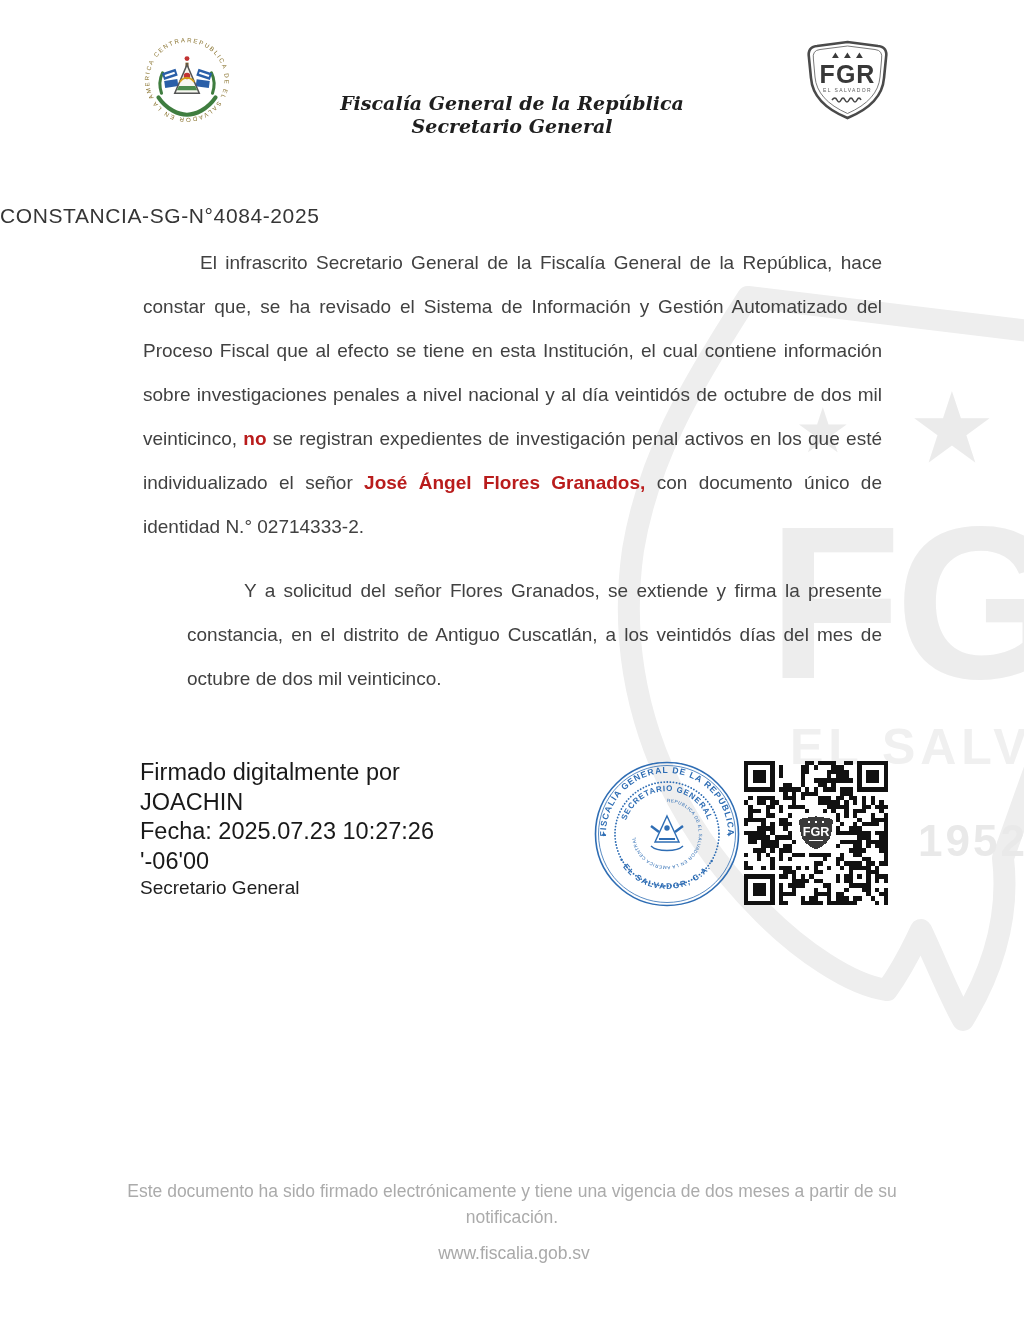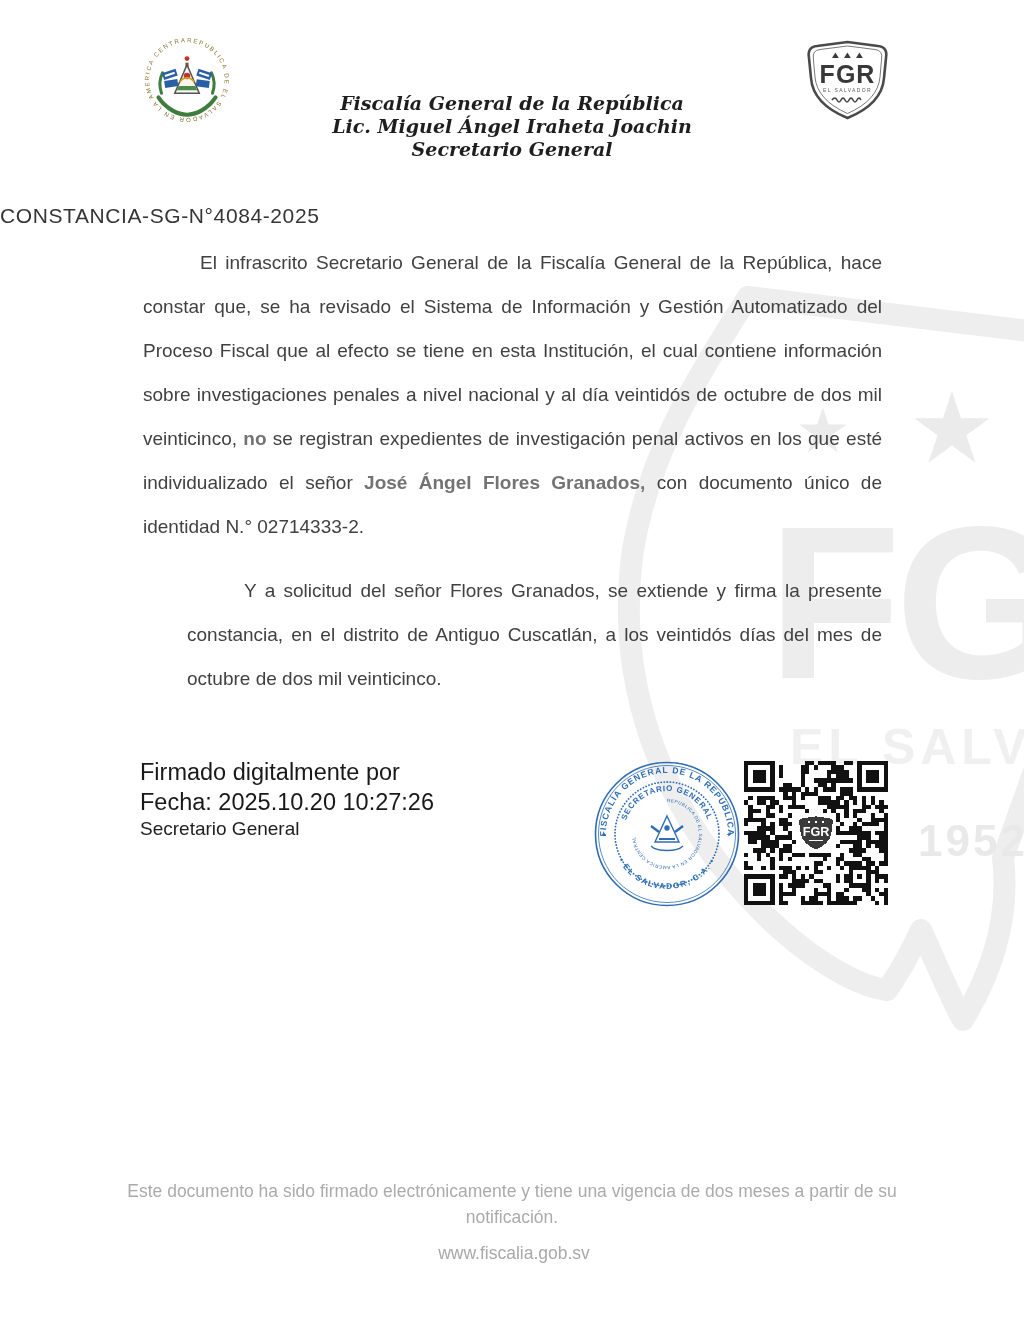--- a/index.html
+++ b/index.html
@@ -38,21 +38,21 @@
     font-size: 21px; letter-spacing: 0.6px; color: #353535;
   }
   
   .doc-body {
     position: absolute; left: 143px; right: 142px; top: 241px; z-index: 2;
     font-size: 19px; line-height: 44px; color: #414141;
     text-align: justify;
   }
   .doc-body p.p1 { text-indent: 57px; }
   .doc-body p.p2 { text-indent: 57px; margin-top: 20px; margin-left: 44px; }
-  .doc-body b { color: #737373; }
+  .doc-body b { color: #b91c1c; }
   
   .sig-text {
     position: absolute; left: 140px; top: 758px; width: 452px; z-index: 2;
     text-align: left; color: #191919;
     font-size: 23.5px; line-height: 29.5px;
   }
   .sig-text .sig-role { font-size: 19px; line-height: 24px; color: #1e1e1e; }
   .seal { position: absolute; left: 593px; top: 760px; width: 148px; height: 148px; z-index: 2; }
   .qr   { position: absolute; left: 744px; top: 761px; width: 144px; height: 144px; z-index: 2; }
   
@@ -108,21 +108,20 @@
 
     <polygon points="50,30 62,58 38,58" fill="#f7f7f0" stroke="#555" stroke-width="1.5"></polygon>
     <path d="M 40,55 L 60,55 L 58,51 L 42,51 Z" fill="#4c8b4c"></path>
     <circle cx="50" cy="41" r="3.2" fill="#c23333"></circle>
     <path d="M 43,47 A 8,8 0 0 1 57,47" fill="none" stroke="#d4a017" stroke-width="1.6"></path>
     <circle cx="50" cy="24" r="2.4" fill="#c23333"></circle>
   </svg>
 
   <div class="header-script">
     <div>Fiscalía General de la República</div>
-    <div>Lic. Miguel Ángel Iraheta Joachin</div>
     <div>Secretario General</div>
   </div>
 
   <svg class="fgr-badge" viewBox="0 0 97 84">
     <path d="M 48.5,4 L 79,8 Q 89,9 87,20 L 85,40 Q 83,66 48.5,80 Q 14,66 12,40 L 10,20 Q 8,9 18,8 Z" fill="#ffffff" stroke="#4a4a4a" stroke-width="2.6"></path>
     <path d="M 48.5,8 L 76,11.5 Q 84,12.4 82.6,21 L 81,39 Q 79,62 48.5,75.5 Q 18,62 16,39 L 14.4,21 Q 13,12.4 21,11.5 Z" fill="none" stroke="#6a6a6a" stroke-width="0.9"></path>
     <g fill="#3a3a3a">
       <polygon points="33,20 36.4,14.5 39.8,20"></polygon>
       <polygon points="45,20 48.4,14.5 51.8,20"></polygon>
       <polygon points="57,20 60.4,14.5 63.8,20"></polygon>
@@ -134,21 +133,23 @@
 
   <div class="reference">CONSTANCIA-SG-N°4084-2025</div>
 
   <div class="doc-body">
     <p class="p1"><span>El infrascrito Secretario General de la Fiscalía General de la República, hace constar que, se ha revisado el Sistema de Información y Gestión Automatizado del Proceso Fiscal que al efecto se tiene en esta Institución, el cual contiene información sobre investigaciones penales a nivel nacional y al día veintidós de octubre de dos mil veinticinco, </span><b>no</b><span> se registran expedientes de investigación penal activos en los que esté individualizado el señor </span><b>José Ángel Flores Granados,</b><span> con documento único de identidad N.° 02714333-2.</span></p>
     <p class="p2">Y a solicitud del señor Flores Granados, se extiende y firma la presente constancia, en el distrito de Antiguo Cuscatlán, a los veintidós días del mes de octubre de dos mil veinticinco.</p>
   </div>
 
   <div class="sig-text">
     <div>Firmado digitalmente por</div>
-    <div>Fecha: 2025.10.20 10:27:26</div>
+    <div>JOACHIN</div>
+    <div>Fecha: 2025.07.23 10:27:26</div>
+    <div>'-06'00</div>
     <div class="sig-role">Secretario General</div>
   </div>
 
   <svg class="seal" viewBox="0 0 148 148">
     <defs>
       <path id="sealTop" d="M 13,74 A 61,61 0 0 1 135,74"></path>
       <path id="sealBottom" d="M 19,74 A 55,55 0 0 0 129,74"></path>
       <path id="sealMid" d="M 31,74 A 43,43 0 0 1 117,74"></path>
       <path id="sealInner" d="M 74,42 A 32,32 0 1 1 73.9,42"></path>
     </defs>

